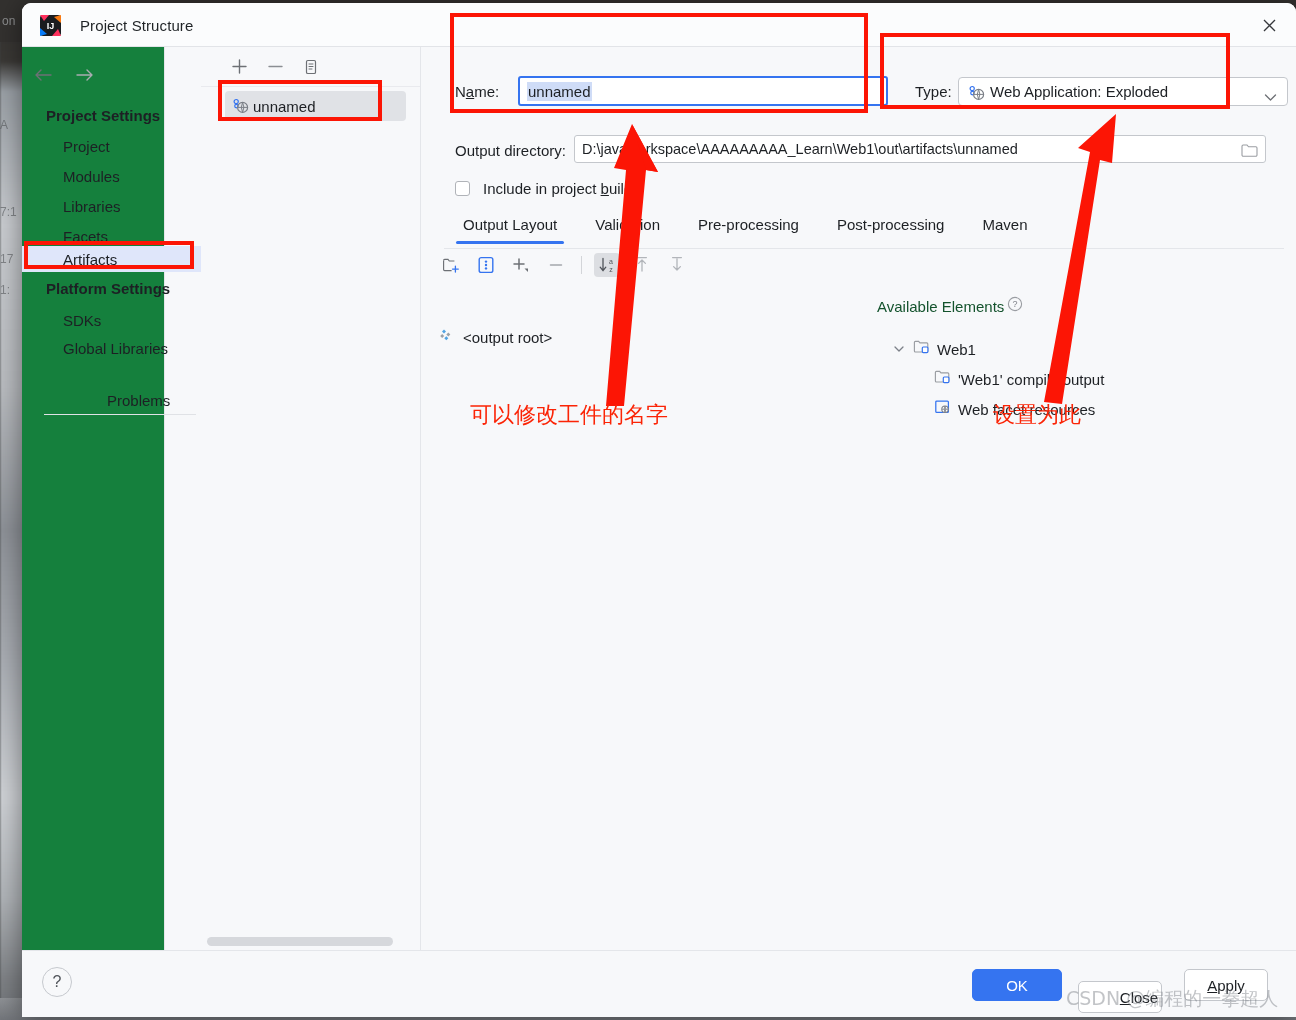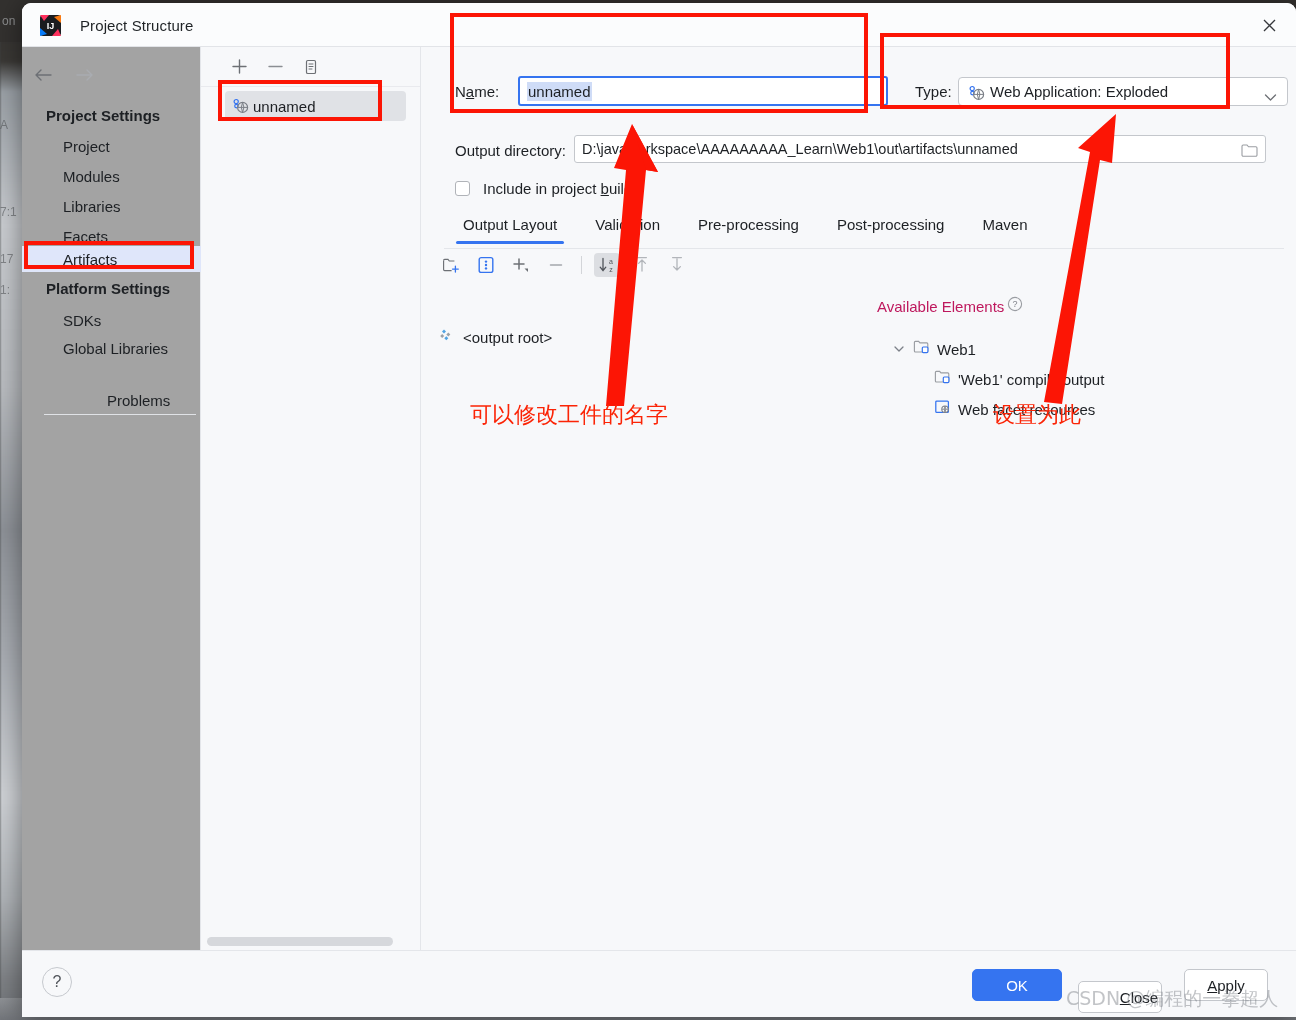--- a/index.html
+++ b/index.html
@@ -89,23 +89,23 @@
     width: 42px; height: 32px;
     display: flex; align-items: center; justify-content: center;
     cursor: pointer;
   }
   .close-btn svg { display: block; }
 
   
   .sidebar {
     position: absolute;
     left: 0; top: 44px;
-    width: 179px;
+    width: 143px;
     height: 903px;
-    background: #a3a3a3;
+    background: #15803d;
     border-right: 1px solid #e4e6ea;
     box-sizing: border-box;
   }
   .navarrows {
     position: absolute;
     left: 10px; top: 17px;
     display: flex; gap: 20px;
   }
   .navarrow {
     width: 22px; height: 22px;
@@ -351,21 +351,21 @@
   }
 
   .avail-title {
     position: absolute;
     left: 455px; top: 249px;
     display: flex; align-items: center;
     gap: 3px;
   }
   .avail-title .t {
     font-size: 15px;
-    color: #be185d;
+    color: #14532d;
   }
 
   .tree-node {
     position: absolute;
     display: flex; align-items: center;
     cursor: pointer;
     white-space: nowrap;
   }
   .tree-node .tlbl {
     margin-left: 7px;

